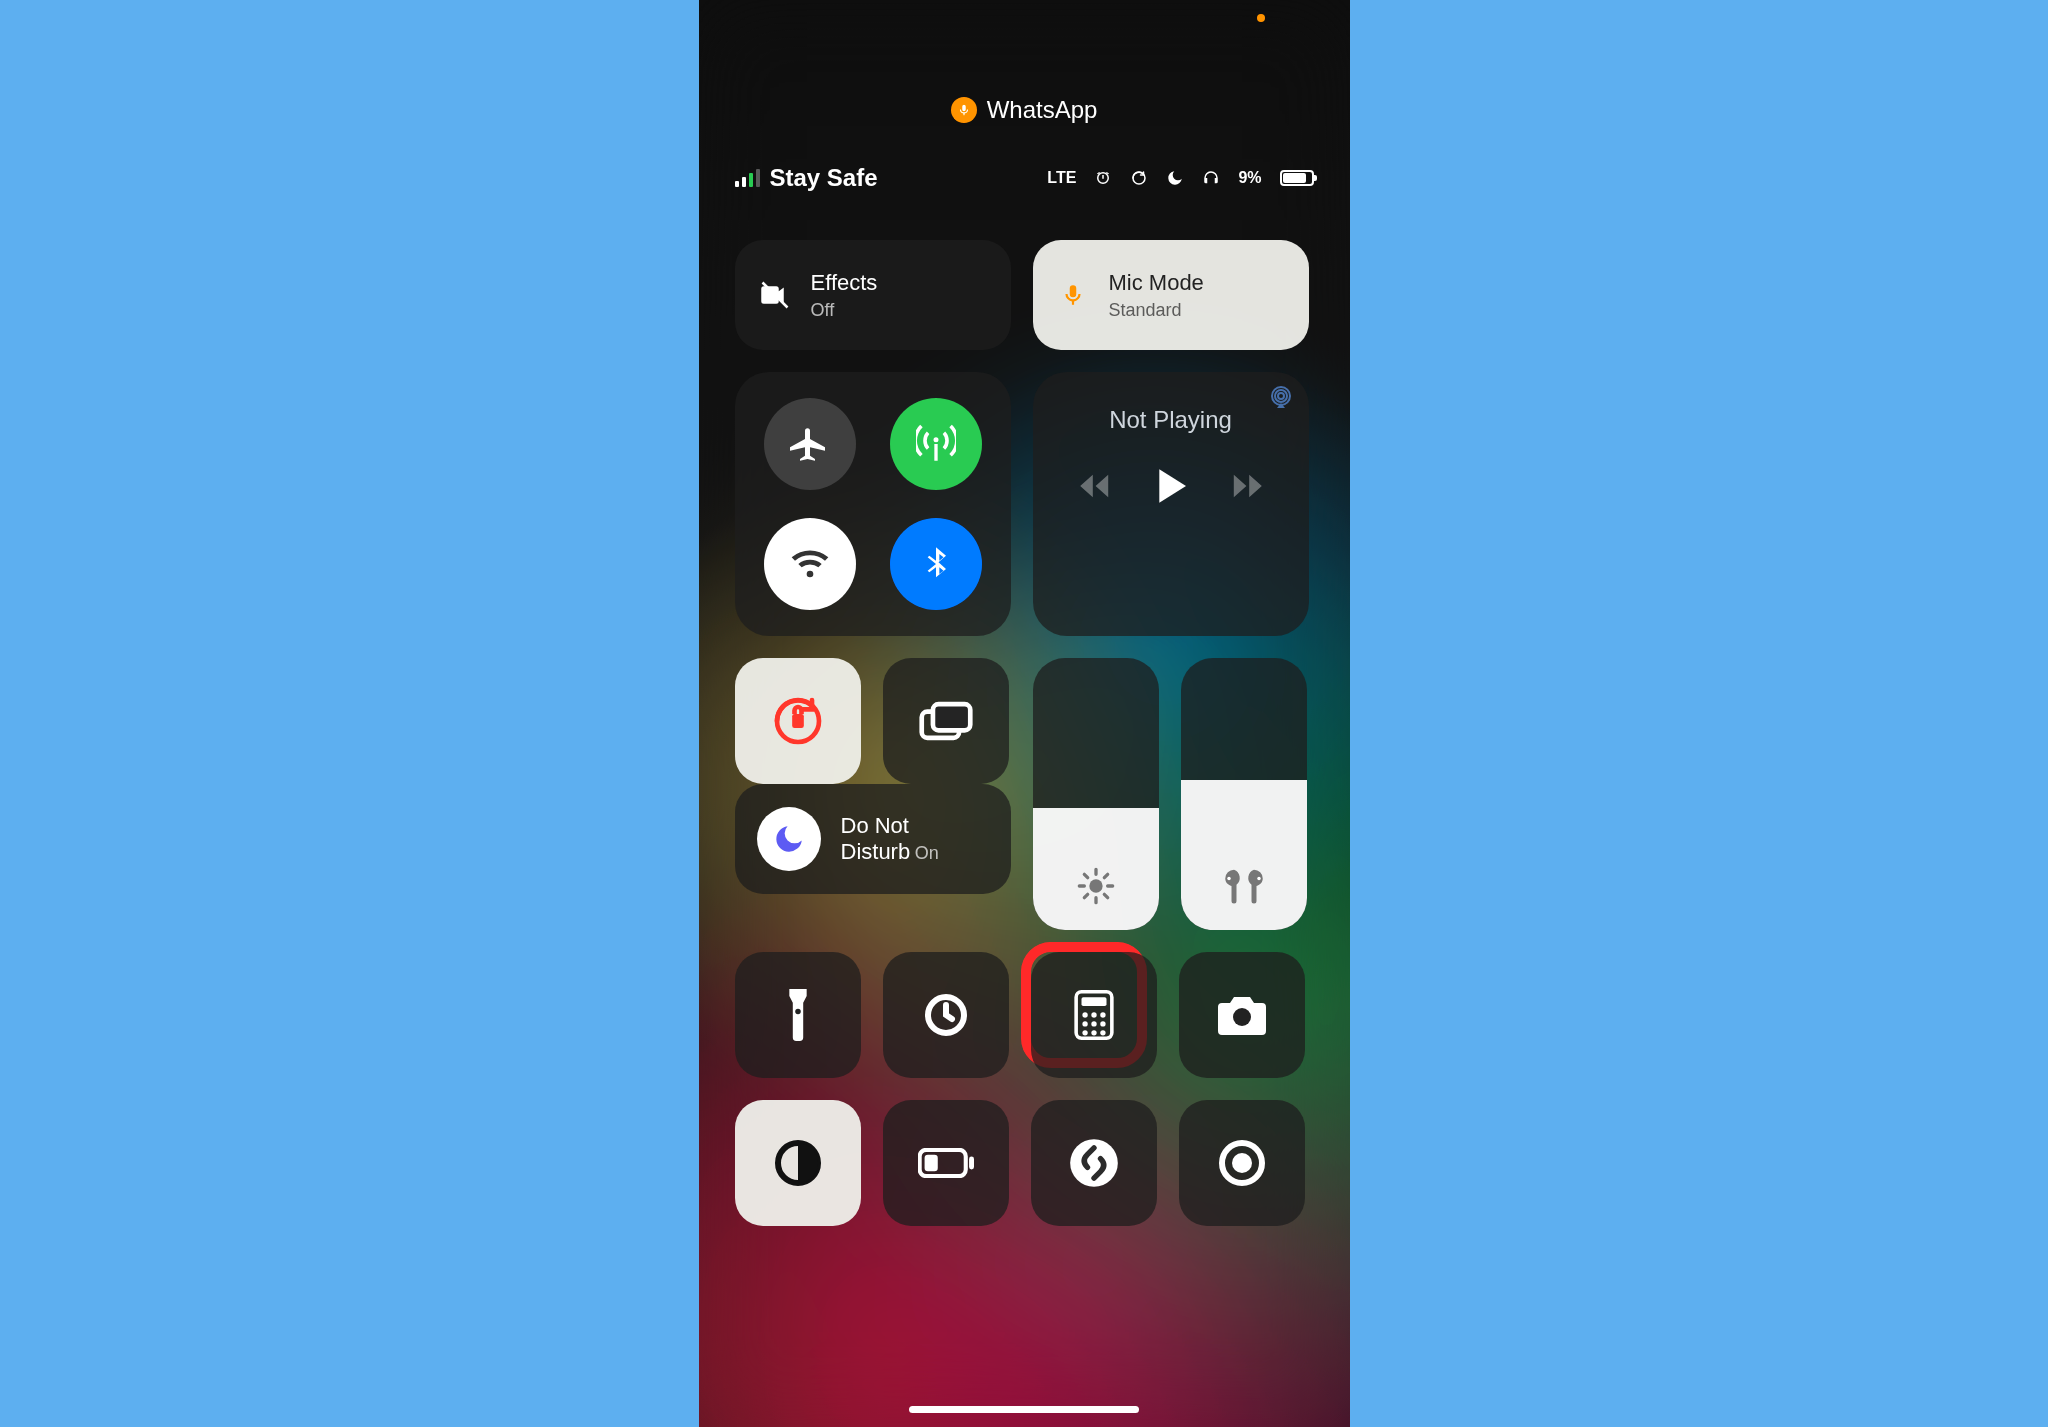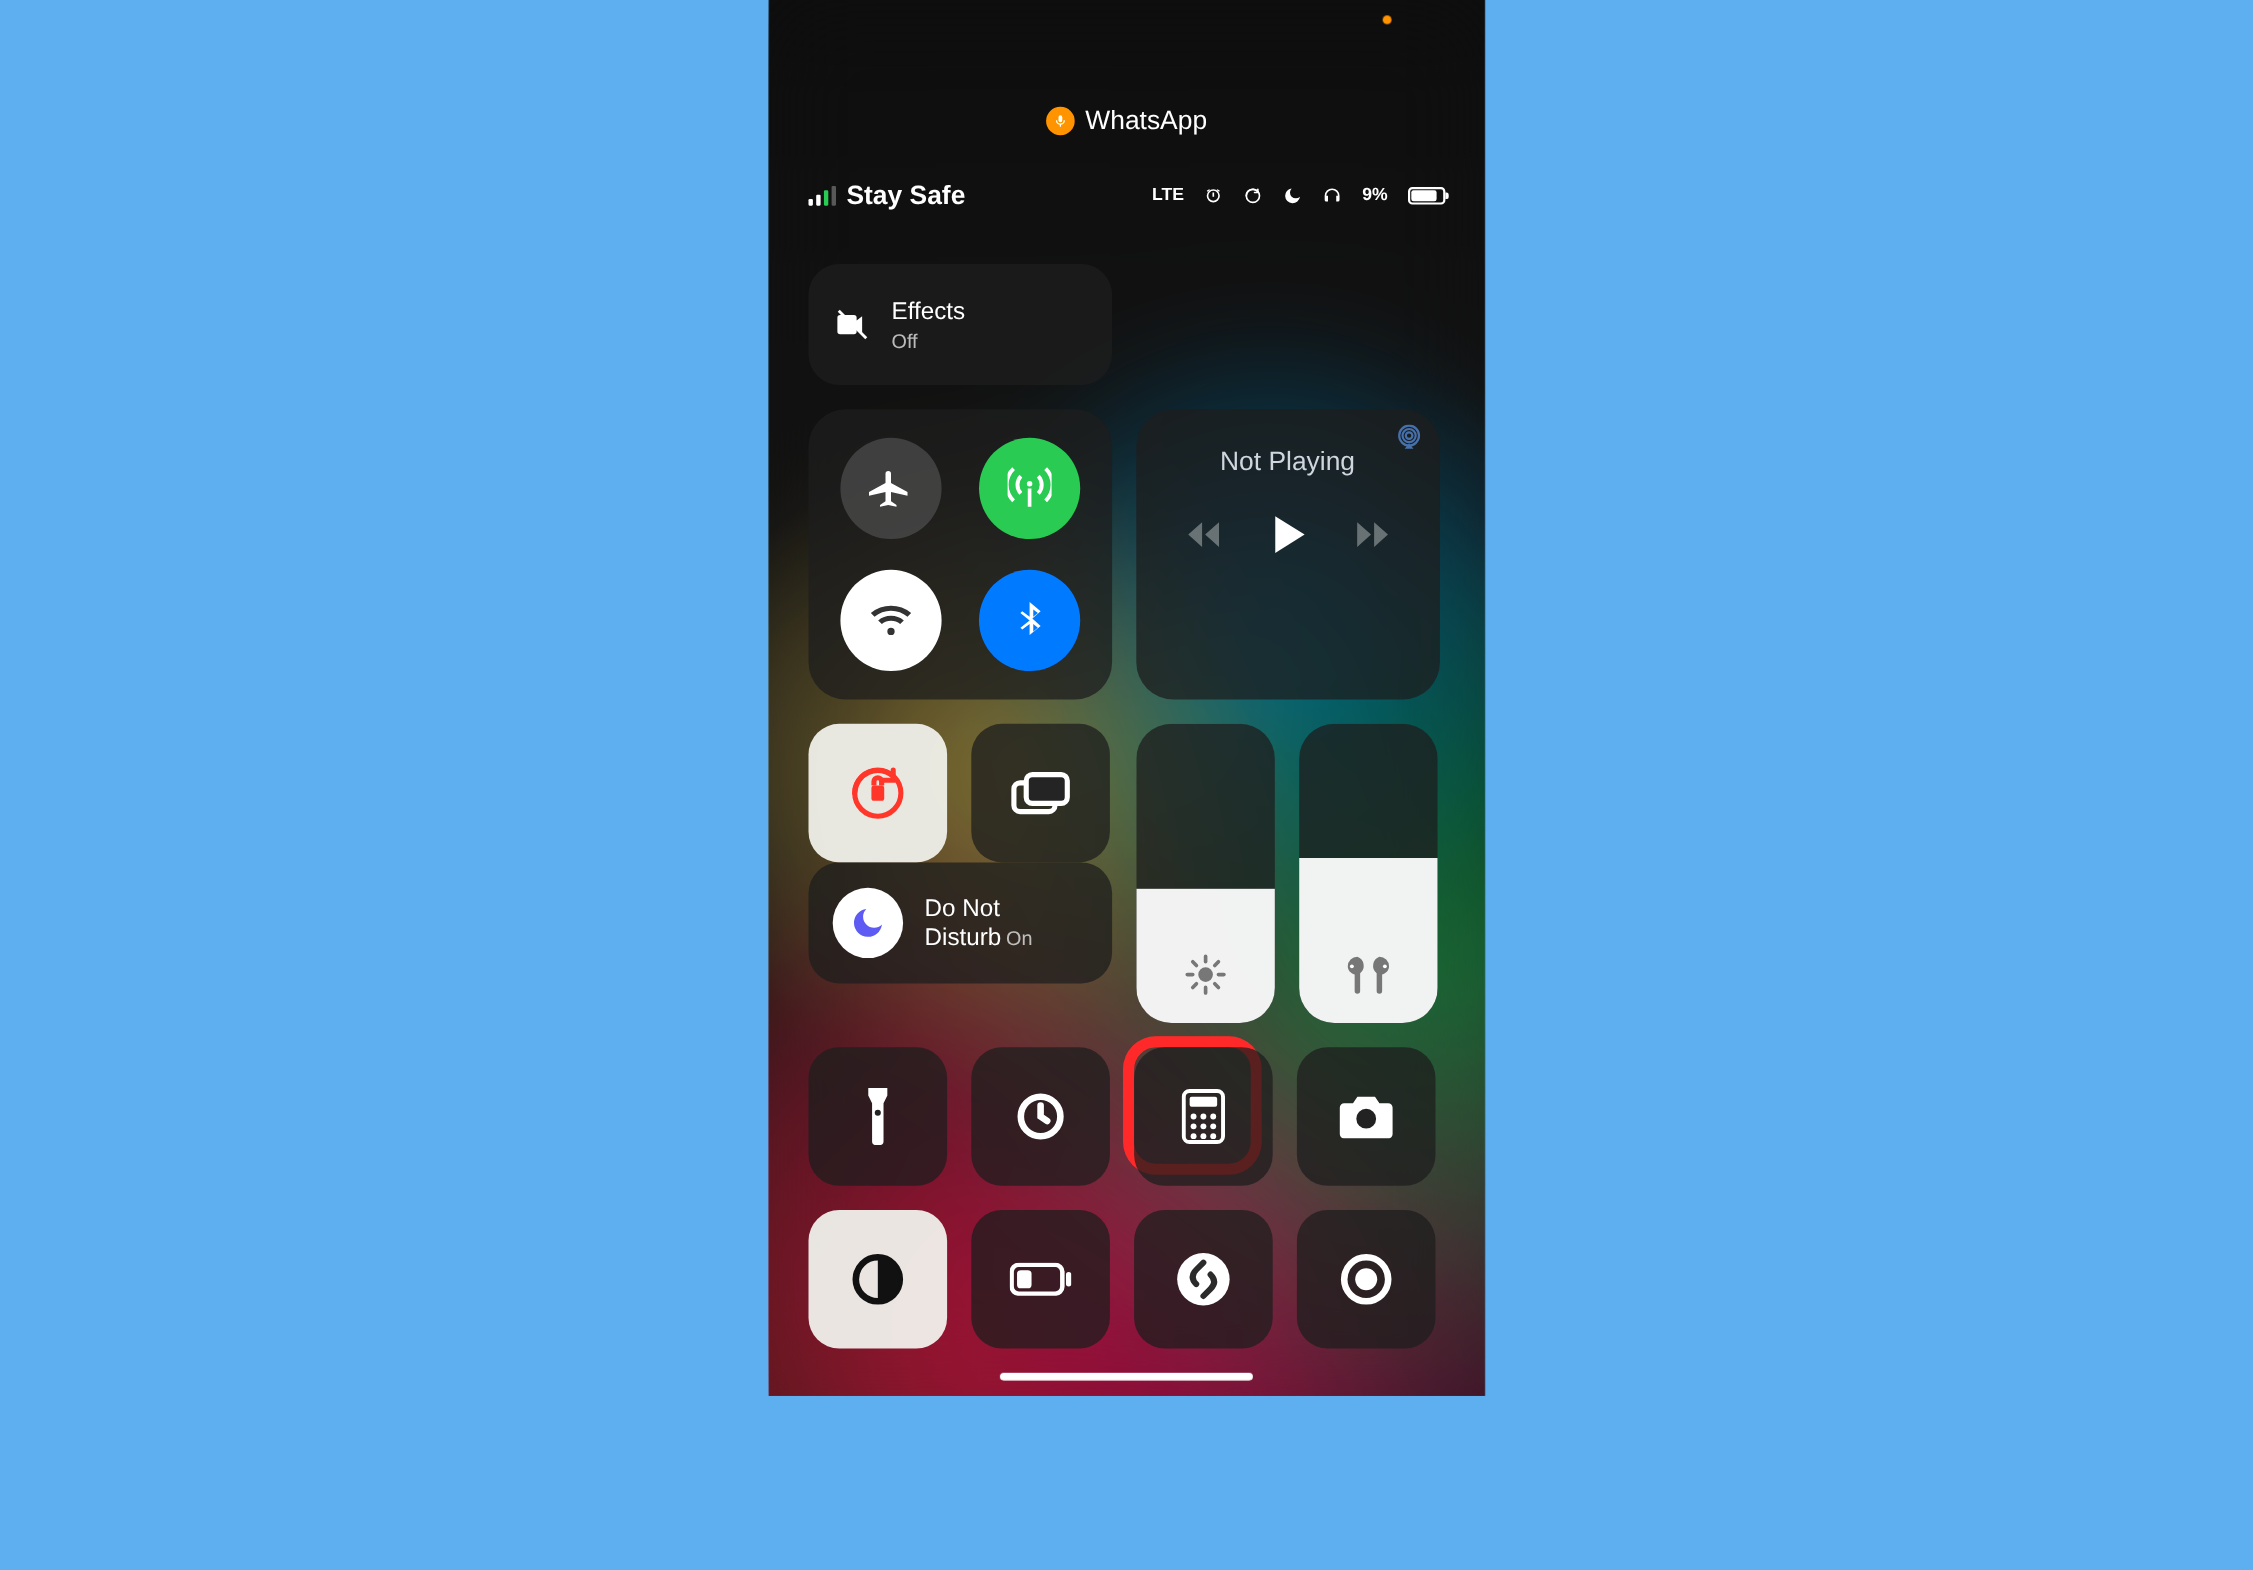--- a/index.html
+++ b/index.html
@@ -7,21 +7,21 @@
     width: 2048px;
     height: 1427px;
     background: #5daff0;
     font-family: -apple-system, "Helvetica Neue", Arial, sans-serif;
     display: flex;
     justify-content: center;
     overflow: hidden;
   }
   .phone {
     width: 651px;
-    height: 1269px;
+    height: 1427px;
     position: relative;
     background:
       radial-gradient(circle at 30% 55%, rgba(255,220,100,0.55), transparent 35%),
       radial-gradient(circle at 70% 45%, rgba(0,180,255,0.55), transparent 35%),
       radial-gradient(circle at 85% 70%, rgba(0,255,100,0.45), transparent 40%),
       radial-gradient(circle at 60% 90%, rgba(255,0,120,0.5), transparent 40%),
       radial-gradient(circle at 25% 95%, rgba(255,50,50,0.5), transparent 35%),
       linear-gradient(180deg,#111 0%,#1a1a1a 60%);
     filter: saturate(1.1);
   }
@@ -160,20 +160,31 @@
           <svg width="30" height="30" viewBox="0 0 24 24" fill="#fff">
               <path d="M3 5h10a2 2 0 0 1 2 2v2l4-3v12l-4-3v2a2 2 0 0 1-2 2H3a2 2 0 0 1-2-2V7a2 2 0 0 1 2-2z"></path>
               <path d="M2 2l20 20" stroke="#fff" stroke-width="2"></path>
             </svg>
         </span>
         <span class="labels">
           <span class="t">Effects</span>
           <span class="s">Off</span>
         </span>
       </div>
+      <div class="mod mod-small mod-light">
+        <span class="ic">
+          <svg width="26" height="26" viewBox="0 0 24 24" fill="#ff9500">
+              <path d="M12 14a3 3 0 0 0 3-3V6a3 3 0 0 0-6 0v5a3 3 0 0 0 3 3zm5-3a5 5 0 0 1-10 0H5a7 7 0 0 0 6 6.9V21h2v-3.1A7 7 0 0 0 19 11z"></path>
+            </svg>
+        </span>
+        <span class="labels">
+          <span class="t">Mic Mode</span>
+          <span class="s">Standard</span>
+        </span>
+      </div>
     </div>
 
     <div class="row">
       <div class="mod big conn">
         <div class="circ c-dark">
           <svg viewBox="0 0 24 24" fill="#fff">
               <path d="M21 14l-9-5V4a1.5 1.5 0 0 0-3 0v5l-9 5v2l9-2v5l-3 2v1l4.5-1L15 22v-1l-3-2v-5l9 2z"></path>
             </svg>
         </div>
         <div class="circ c-green">

